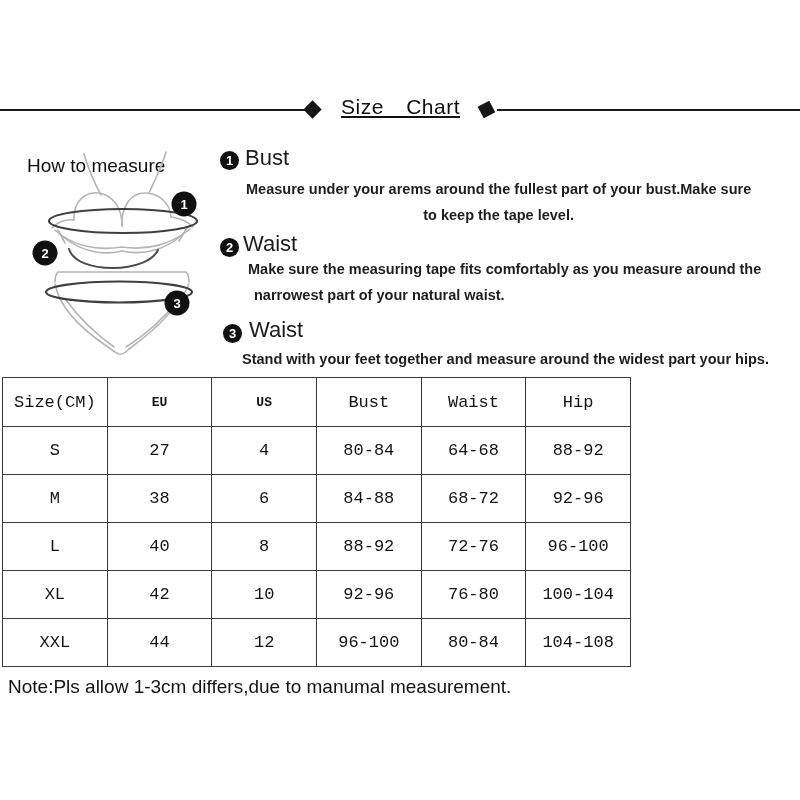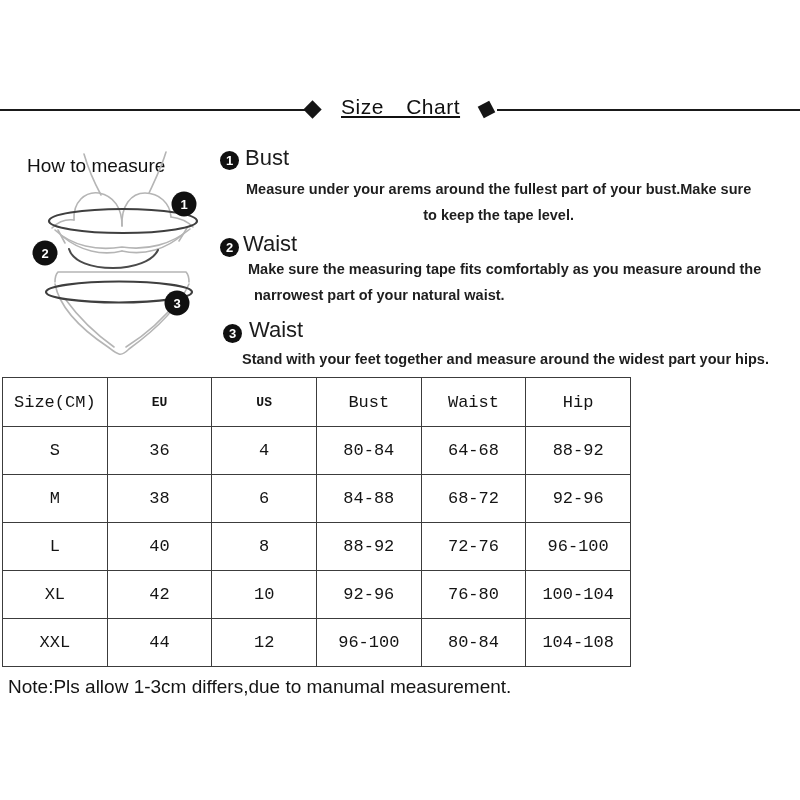--- a/index.html
+++ b/index.html
@@ -127,21 +127,21 @@
         <th>EU</th>
         <th>US</th>
         <th>Bust</th>
         <th>Waist</th>
         <th>Hip</th>
       </tr>
     </thead>
     <tbody>
       <tr>
         <td>S</td>
-        <td>36</td>
+        <td>27</td>
         <td>4</td>
         <td>80-84</td>
         <td>64-68</td>
         <td>88-92</td>
       </tr>
       <tr>
         <td>M</td>
         <td>38</td>
         <td>6</td>
         <td>84-88</td>

